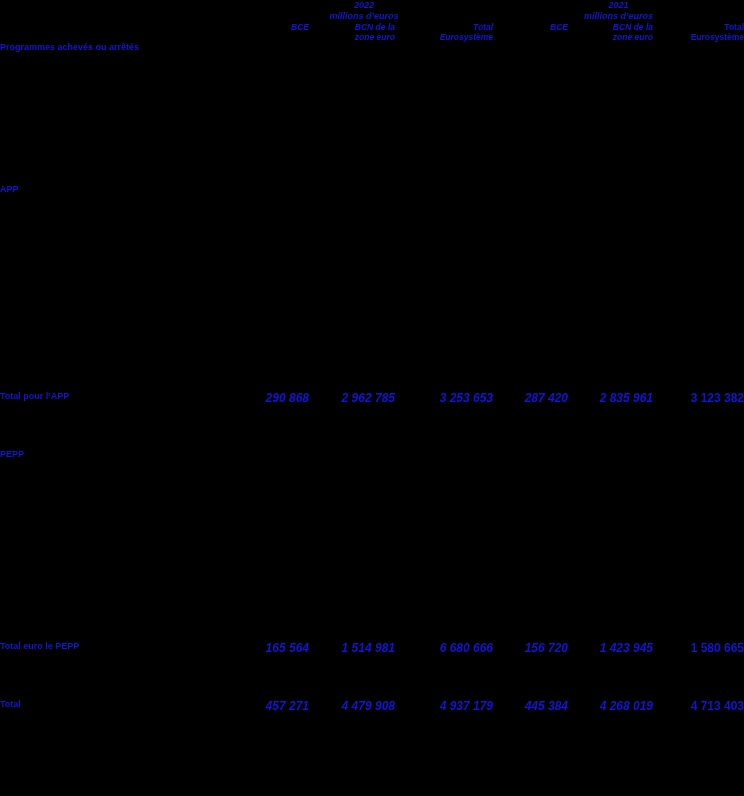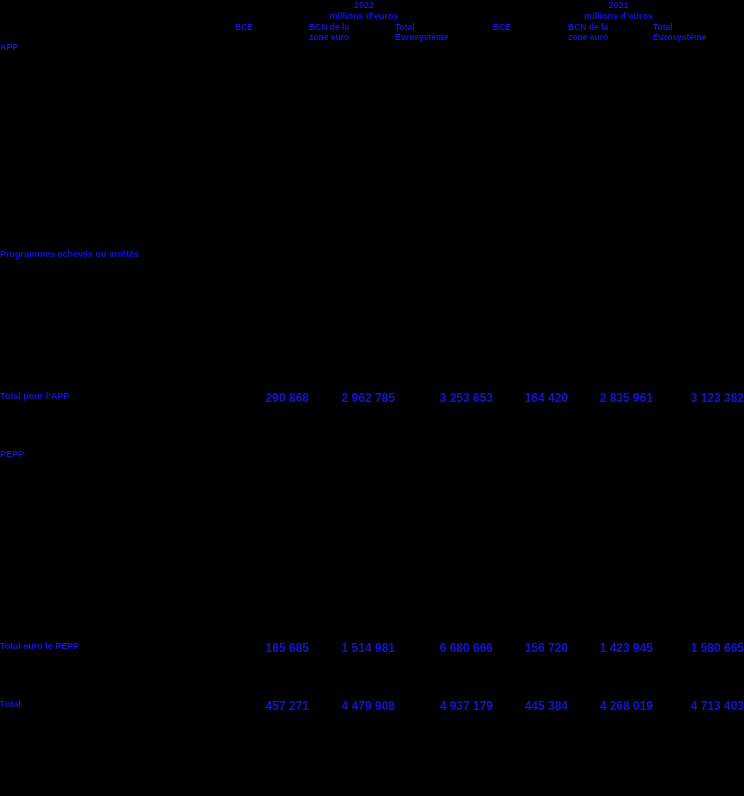--- a/index.html
+++ b/index.html
@@ -29,32 +29,32 @@
     color: #1414d2;
   }
   table.fin td, table.fin th {
     padding: 0;
     margin: 0;
     vertical-align: top;
     border: 0;
   }
   
   .vline-l { border-left: 1px solid #1a1aa8; }
-  .vline-r { border-right: 1px solid #1a1aa8; }
+  .vline-r { border-right: 1px solid #1a1aa8; font-style: italic; }
 
   .hdr-year {
     text-align: center;
     font-weight: bold;
     font-size: 9px;
     line-height: 11px;
     padding: 6px 2px 6px 2px;
     border-bottom: 1px solid #1a1aa8;
   }
   .hdr-col {
-    text-align: left;
+    text-align: right;
     font-weight: bold;
     font-size: 8.5px;
     line-height: 10px;
     padding: 14px 3px 6px 3px;
     border-bottom: 1px solid #1a1aa8;
     vertical-align: bottom;
   }
   .hdr-blank {
     border-bottom: 1px solid #1a1aa8;
   }
@@ -124,63 +124,63 @@
         <td class="hdr-col vline-r">
           <div>BCN de la</div>
           <div>zone euro</div>
         </td>
         <td class="hdr-col">
           <div>Total</div>
           <div>Eurosystème</div>
         </td>
       </tr>
 
-      <tr style="height:207px">
-        <td class="row-label">APP</td>
+      <tr style="height:142px">
+        <td class="row-label">Programmes achevés ou arrêtés</td>
         <td class="cell-num vline-l vline-r"></td>
         <td class="cell-num vline-r"></td>
         <td class="cell-num vline-r"></td>
         <td class="cell-num vline-r"></td>
         <td class="cell-num vline-r"></td>
         <td class="cell-num"></td>
       </tr>
 
-      <tr style="height:142px">
-        <td class="row-label">Programmes achevés ou arrêtés</td>
+      <tr style="height:207px">
+        <td class="row-label">APP</td>
         <td class="cell-num vline-l vline-r"></td>
         <td class="cell-num vline-r"></td>
         <td class="cell-num vline-r"></td>
         <td class="cell-num vline-r"></td>
         <td class="cell-num vline-r"></td>
         <td class="cell-num"></td>
       </tr>
 
       <tr class="total-line" style="height:58px">
         <td class="row-label">Total pour l’APP</td>
         <td class="cell-num vline-l vline-r">290 868</td>
         <td class="cell-num vline-r">2 962 785</td>
         <td class="cell-num vline-r">3 253 653</td>
-        <td class="cell-num vline-r">164 420</td>
+        <td class="cell-num vline-r">287 420</td>
         <td class="cell-num vline-r">2 835 961</td>
         <td class="cell-num">3 123 382</td>
       </tr>
 
       <tr class="total-line" style="height:192px">
         <td class="row-label">PEPP</td>
         <td class="cell-num vline-l vline-r"></td>
         <td class="cell-num vline-r"></td>
         <td class="cell-num vline-r"></td>
         <td class="cell-num vline-r"></td>
         <td class="cell-num vline-r"></td>
         <td class="cell-num"></td>
       </tr>
 
       <tr class="total-line" style="height:58px">
         <td class="row-label">Total euro le PEPP</td>
-        <td class="cell-num vline-l vline-r">165 685</td>
+        <td class="cell-num vline-l vline-r">165 564</td>
         <td class="cell-num vline-r">1 514 981</td>
         <td class="cell-num vline-r">6 680 666</td>
         <td class="cell-num vline-r">156 720</td>
         <td class="cell-num vline-r">1 423 945</td>
         <td class="cell-num">1 580 665</td>
       </tr>
 
       <tr class="heavy-line" style="height:32px">
         <td class="row-label">Total</td>
         <td class="cell-num vline-l vline-r">457 271</td>

